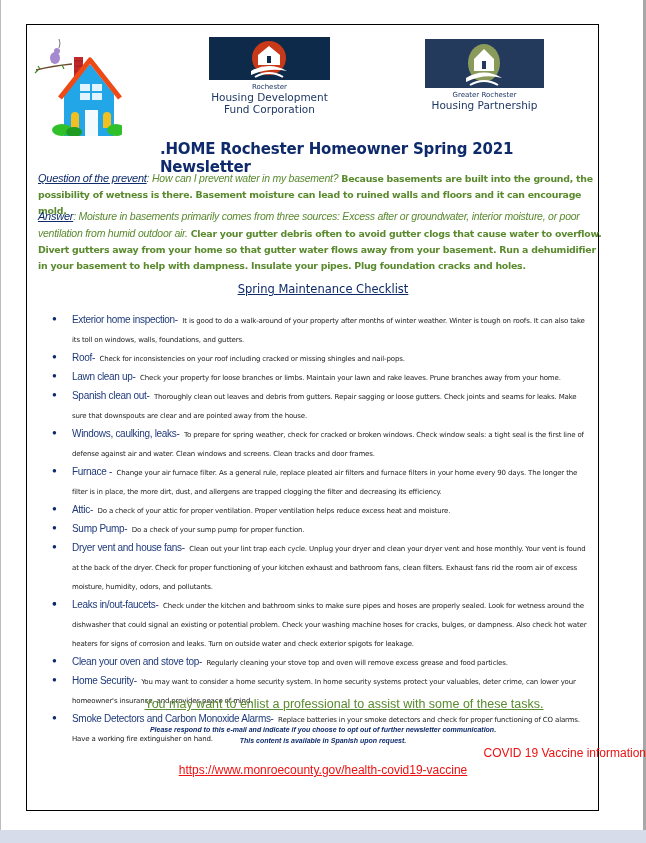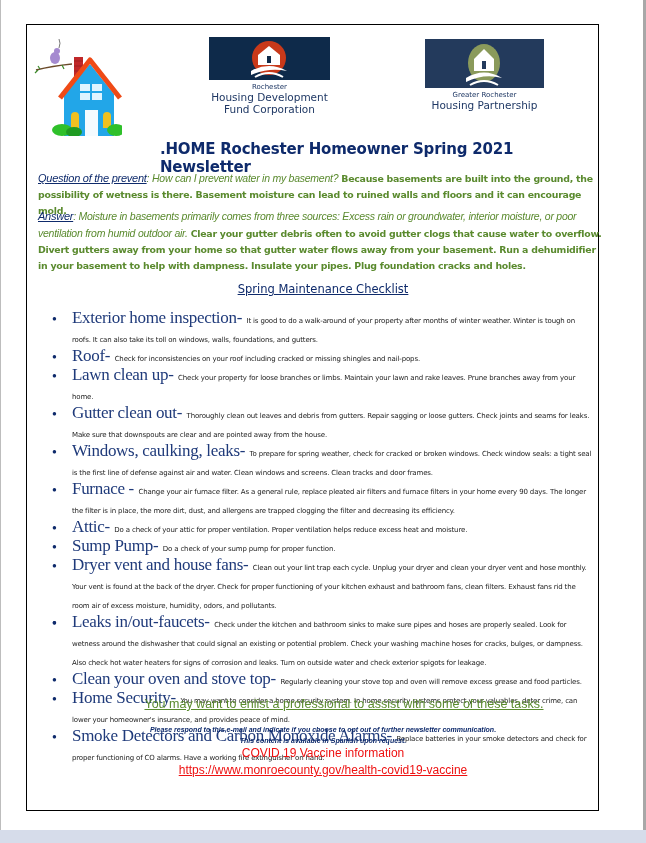--- a/index.html
+++ b/index.html
@@ -50,33 +50,33 @@
 
   .checklist-title {
     position:absolute; left:0; width:646px; top:282px; text-align:center;
     font-family:"DejaVu Sans", sans-serif; font-size:11.5px; color:#0e2a6b;
     text-decoration:underline;
   }
   .list { position:absolute; left:50px; top:309px; width:542px; margin:0; padding:0; list-style:none; }
   .list li { position:relative; padding-left:22px; margin-bottom:0px; }
   .list li .bullet { position:absolute; left:2px; top:5px; font-size:8px; color:#0e2a6b; }
   .list li .head {
-    font-family:Liberation Serif, serif; font-size:17px; color:#1f3a7a; letter-spacing:-0.3px;
+    font-family:Liberation Sans, sans-serif; font-size:10px; color:#1f3a7a; letter-spacing:-0.3px;
   }
   .list li .desc {
     font-family:"DejaVu Sans", sans-serif; font-size:7px; line-height:13px; color:#222; letter-spacing:-0.15px;
   }
   .list li .line { line-height:15px; }
 
   .footer { position:absolute; left:0; width:646px; text-align:center; }
   .f-enlist { top:697px; font-size:12.5px; color:#5a8a2e; text-decoration:underline; font-family:"Liberation Sans", sans-serif;margin-left:21px; }
   .f-mission { top:714px; font-size:7.5px; color:#4c7a22; font-style:italic; font-weight:bold; font-family:"Liberation Sans", sans-serif; }
   .f-respond { top:726px; font-size:7px; color:#0e2a6b; font-style:italic; font-weight:bold; font-family:"Liberation Sans", sans-serif; }
   .f-spanish { top:737px; font-size:7px; color:#0e2a6b; font-style:italic; font-weight:bold; font-family:"Liberation Sans", sans-serif; }
-  .f-covid { top:746px; font-size:12px; color:#ee1111; font-family:"Liberation Sans", sans-serif; }
+  .f-covid { top:746px; font-size:12px; color:#ee1111; font-family:"Liberation Sans", sans-serif;text-align:right; }
   .f-link { top:763px; font-size:12px; color:#ee1111; text-decoration:underline; font-family:"Liberation Sans", sans-serif; }
 </style>
 </head>
 <body>
 
 <div class="viewer">
   <div class="left-edge"></div>
   <div class="right-scroll"></div>
   <div class="bottom-bar"></div>
 
@@ -142,31 +142,31 @@
   </div>
 
   <div class="title">.HOME Rochester Homeowner Spring 2021 Newsletter</div>
 
   <div class="para p1">
     <span class="lbl">Question of the prevent</span><span class="q">: </span><span class="q">How can I prevent water in my basement?</span>
     <span>Because basements are built into the ground, the possibility of wetness is there. Basement moisture can lead to ruined walls and floors and it can encourage mold.</span>
   </div>
 
   <div class="para p2">
-    <span class="lbl">Answer</span><span class="q">: </span><span class="q">Moisture in basements primarily comes from three sources: Excess rain or groundwater, interior moisture, or poor ventilation from humid outdoor air.</span>
+    <span class="lbl">Answer</span><span class="q">: </span><span class="q">Moisture in basements primarily comes from three sources: Excess after or groundwater, interior moisture, or poor ventilation from humid outdoor air.</span>
     <span>Clear your gutter debris often to avoid gutter clogs that cause water to overflow. Divert gutters away from your home so that gutter water flows away from your basement. Run a dehumidifier in your basement to help with dampness. Insulate your pipes. Plug foundation cracks and holes.</span>
   </div>
 
   <div class="checklist-title">Spring Maintenance Checklist</div>
 
   <ul class="list">
     <li><span class="bullet">●</span><span class="line"><span class="head">Exterior home inspection-</span> <span class="desc">It is good to do a walk-around of your property after months of winter weather. Winter is tough on roofs. It can also take its toll on windows, walls, foundations, and gutters.</span></span></li>
     <li><span class="bullet">●</span><span class="line"><span class="head">Roof-</span> <span class="desc">Check for inconsistencies on your roof including cracked or missing shingles and nail-pops.</span></span></li>
     <li><span class="bullet">●</span><span class="line"><span class="head">Lawn clean up-</span> <span class="desc">Check your property for loose branches or limbs. Maintain your lawn and rake leaves. Prune branches away from your home.</span></span></li>
-    <li><span class="bullet">●</span><span class="line"><span class="head">Gutter clean out-</span> <span class="desc">Thoroughly clean out leaves and debris from gutters. Repair sagging or loose gutters. Check joints and seams for leaks. Make sure that downspouts are clear and are pointed away from the house.</span></span></li>
+    <li><span class="bullet">●</span><span class="line"><span class="head">Spanish clean out-</span> <span class="desc">Thoroughly clean out leaves and debris from gutters. Repair sagging or loose gutters. Check joints and seams for leaks. Make sure that downspouts are clear and are pointed away from the house.</span></span></li>
     <li><span class="bullet">●</span><span class="line"><span class="head">Windows, caulking, leaks-</span> <span class="desc">To prepare for spring weather, check for cracked or broken windows. Check window seals: a tight seal is the first line of defense against air and water. Clean windows and screens. Clean tracks and door frames.</span></span></li>
     <li><span class="bullet">●</span><span class="line"><span class="head">Furnace -</span> <span class="desc">Change your air furnace filter. As a general rule, replace pleated air filters and furnace filters in your home every 90 days. The longer the filter is in place, the more dirt, dust, and allergens are trapped clogging the filter and decreasing its efficiency.</span></span></li>
     <li><span class="bullet">●</span><span class="line"><span class="head">Attic-</span> <span class="desc">Do a check of your attic for proper ventilation. Proper ventilation helps reduce excess heat and moisture.</span></span></li>
     <li><span class="bullet">●</span><span class="line"><span class="head">Sump Pump-</span> <span class="desc">Do a check of your sump pump for proper function.</span></span></li>
     <li><span class="bullet">●</span><span class="line"><span class="head">Dryer vent and house fans-</span> <span class="desc">Clean out your lint trap each cycle.  Unplug your dryer and clean your dryer vent and hose monthly. Your vent is found at the back of the dryer. Check for proper functioning of your kitchen exhaust and bathroom fans, clean filters. Exhaust fans rid the room air of excess moisture, humidity, odors, and pollutants.</span></span></li>
     <li><span class="bullet">●</span></li>
     <li><span class="bullet">●</span><span class="line"><span class="head">Leaks in/out-faucets-</span> <span class="desc">Check under the kitchen and bathroom sinks to make sure pipes and hoses are properly sealed. Look for wetness around the dishwasher that could signal an existing or potential problem. Check your washing machine hoses for cracks, bulges, or dampness. Also check hot water heaters for signs of corrosion and leaks. Turn on outside water and check exterior spigots for leakage.</span></span></li>
     <li><span class="bullet">●</span><span class="line"><span class="head">Clean your oven and stove top-</span> <span class="desc">Regularly cleaning your stove top and oven will remove excess grease and food particles.</span></span></li>
     <li><span class="bullet">●</span><span class="line"><span class="head">Home Security-</span> <span class="desc">You may want to consider a home security system. In home security systems protect your valuables, deter crime, can lower your homeowner's insurance, and provides peace of mind.</span></span></li>
     <li><span class="bullet">●</span><span class="line"><span class="head">Smoke Detectors and Carbon Monoxide Alarms-</span> <span class="desc">Replace batteries in your smoke detectors and check for proper functioning of CO alarms. Have a working fire extinguisher on hand.</span></span></li>

